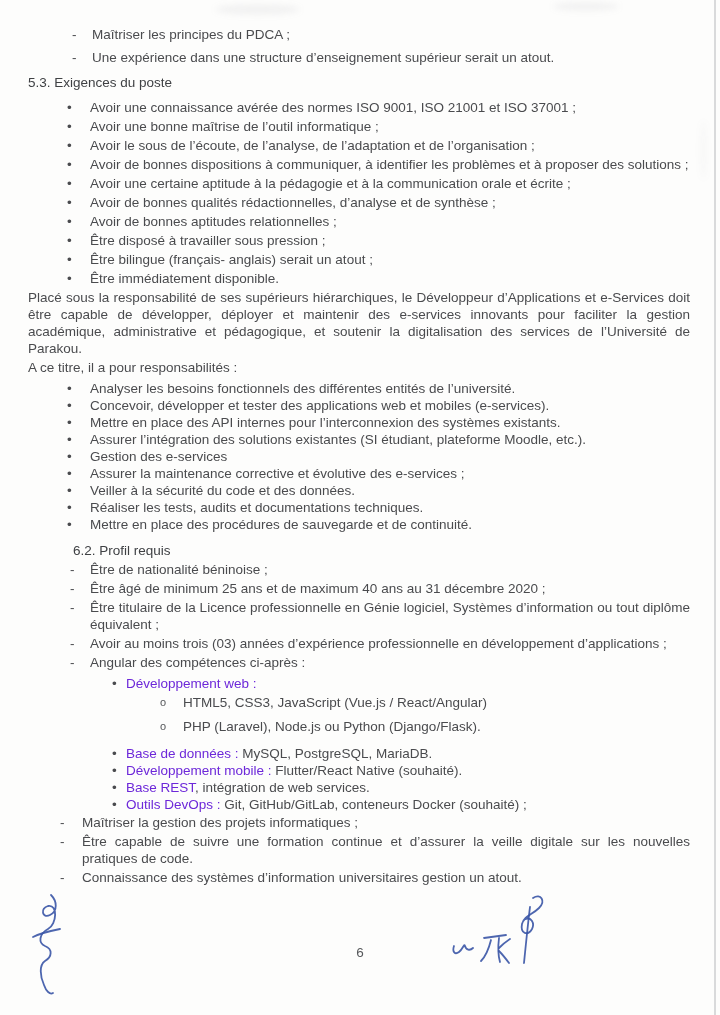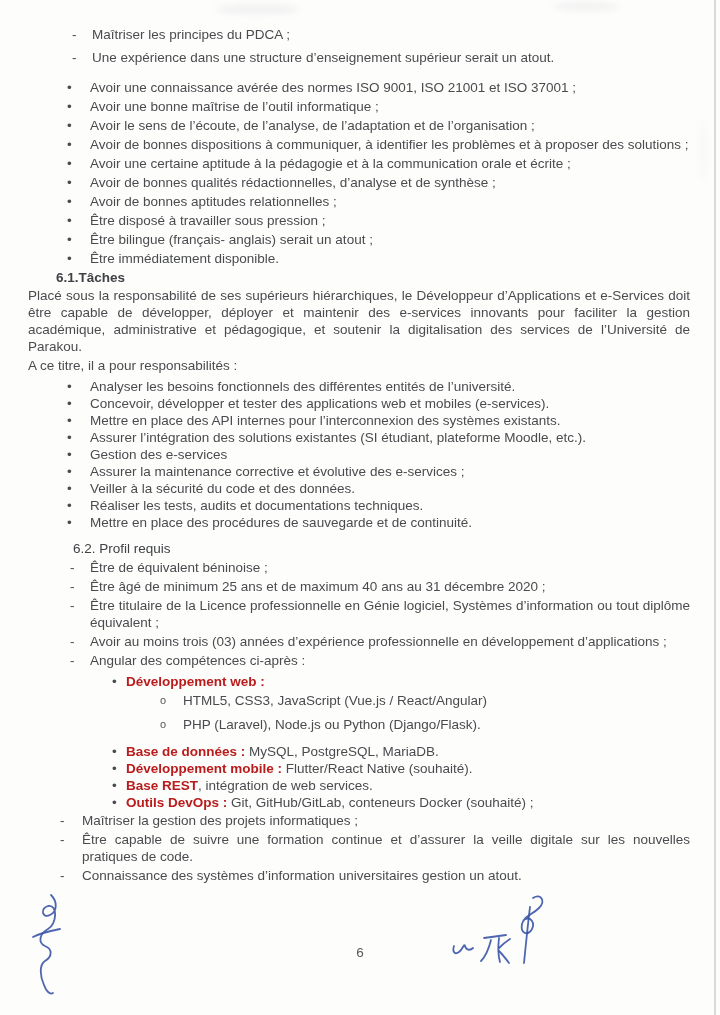--- a/index.html
+++ b/index.html
@@ -3,21 +3,21 @@
 <meta charset="utf-8">
 <style>
   html,body{margin:0;padding:0;background:#ffffff;}
   .page{
     position:relative;width:720px;height:1015px;overflow:hidden;
     background:#fdfdfc;
     font-family:"Liberation Sans","DejaVu Sans",sans-serif;
     color:#4a4b4e;font-size:13.5px;line-height:17px;
     -webkit-font-smoothing:antialiased;
   }
-  b{font-weight:700;color:#b91c1c;}
+  b{font-weight:400;color:#6d28d9;}
   .h-sec{margin:0 30px 0 28px;line-height:18px;color:#3f4144;}
   .h-sub{margin:0 30px 0 56px;line-height:18px;color:#3f4144;}
   .h-sub.bold{font-weight:700;}
   .para{margin:0 30px 0 28px;text-align:justify;}
   .lead{margin:2px 30px 0 28px;}
   ul{list-style:none;margin:0;padding:0;}
   li{display:flex;align-items:flex-start;}
   .mk{flex:0 0 auto;}
   .tx{flex:1 1 auto;}
   .just .tx{text-align:justify;}
@@ -74,32 +74,33 @@
     <li>
         <span class="mk">-</span>
         <span class="tx">Maîtriser les principes du PDCA ;</span>
       </li>
     <li>
         <span class="mk">-</span>
         <span class="tx">Une expérience dans une structure d’enseignement supérieur serait un atout.</span>
       </li>
   </ul>
 
+  <div class="h-sec" style="margin-top:8px;">5.3. Exigences du poste</div>
   <ul class="b53">
     <li>
         <span class="mk">•</span>
         <span class="tx">Avoir une connaissance avérée des normes ISO 9001, ISO 21001 et ISO 37001 ;</span>
       </li>
     <li>
         <span class="mk">•</span>
         <span class="tx">Avoir une bonne maîtrise de l’outil informatique ;</span>
       </li>
     <li>
         <span class="mk">•</span>
-        <span class="tx">Avoir le sens de l’écoute, de l’analyse, de l’adaptation et de l’organisation ;</span>
+        <span class="tx">Avoir le sous de l’écoute, de l’analyse, de l’adaptation et de l’organisation ;</span>
       </li>
     <li class="just">
         <span class="mk">•</span>
         <span class="tx">Avoir de bonnes dispositions à communiquer, à identifier les problèmes et à proposer des solutions ;</span>
       </li>
     <li>
         <span class="mk">•</span>
         <span class="tx">Avoir une certaine aptitude à la pédagogie et à la communication orale et écrite ;</span>
       </li>
     <li>
@@ -117,21 +118,20 @@
     <li>
         <span class="mk">•</span>
         <span class="tx">Être bilingue (français- anglais) serait un atout ;</span>
       </li>
     <li>
         <span class="mk">•</span>
         <span class="tx">Être immédiatement disponible.</span>
       </li>
   </ul>
 
-  <div class="h-sub bold gap-h61">6.1.Tâches</div>
   <p class="para">Placé sous la responsabilité de ses supérieurs hiérarchiques, le Développeur d’Applications et e-Services doit être capable de développer, déployer et maintenir des e-services innovants pour faciliter la gestion académique, administrative et pédagogique, et soutenir la digitalisation des services de l’Université de Parakou.</p>
   <p class="lead">A ce titre, il a pour responsabilités :</p>
   <ul class="tasks">
     <li>
         <span class="mk">•</span>
         <span class="tx">Analyser les besoins fonctionnels des différentes entités de l’université.</span>
       </li>
     <li>
         <span class="mk">•</span>
         <span class="tx">Concevoir, développer et tester des applications web et mobiles (e-services).</span>
@@ -163,21 +163,21 @@
     <li>
         <span class="mk">•</span>
         <span class="tx">Mettre en place des procédures de sauvegarde et de continuité.</span>
       </li>
   </ul>
 
   <div class="h-sub gap-h62" style="margin-left:73px;">6.2. Profil requis</div>
   <ul class="dashTop">
     <li>
         <span class="mk">-</span>
-        <span class="tx">Être de équivalent béninoise ;</span>
+        <span class="tx">Être de nationalité béninoise ;</span>
       </li>
     <li>
         <span class="mk">-</span>
         <span class="tx">Être âgé de minimum 25 ans et de maximum 40 ans au 31 décembre 2020 ;</span>
       </li>
     <li class="just">
         <span class="mk">-</span>
         <span class="tx">Être titulaire de la Licence professionnelle en Génie logiciel, Systèmes d’information ou tout diplôme équivalent ;</span>
       </li>
     <li>

